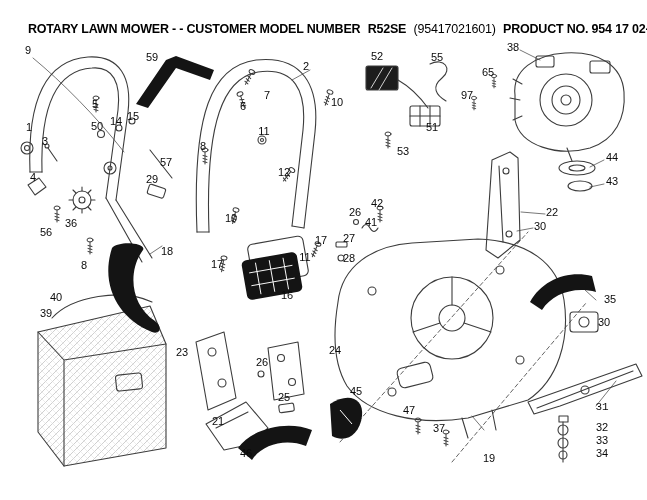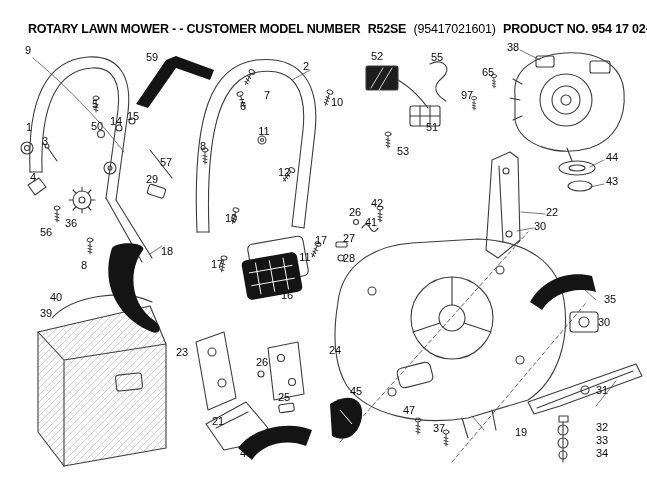--- a/index.html
+++ b/index.html
@@ -276,19 +276,19 @@
       <span class="callout" style="left: 604px; top: 322px;">30</span>
       <span class="callout" style="left: 182px; top: 352px;">23</span>
       <span class="callout" style="left: 295px; top: 350px; margin-left: 40px;">24</span>
       <span class="callout" style="left: 262px; top: 362px;">26</span>
       <span class="callout" style="left: 284px; top: 397px;">25</span>
       <span class="callout" style="left: 356px; top: 391px;">45</span>
       <span class="callout" style="left: 218px; top: 421px;">21</span>
       <span class="callout" style="left: 246px; top: 453px;">46</span>
       <span class="callout" style="left: 409px; top: 410px;">47</span>
       <span class="callout" style="left: 439px; top: 428px;">37</span>
-      <span class="callout" style="left: 489px; top: 432px; margin-left: 32px;">19</span>
-      <span class="callout" style="left: 602px; top: 390px;">31</span>
+      <span class="callout" style="left: 489px; top: 458px;">19</span>
+      <span class="callout" style="left: 602px; top: 407px; font-family: Liberation Mono, monospace;">31</span>
       <span class="callout" style="left: 602px; top: 427px;">32</span>
       <span class="callout" style="left: 602px; top: 440px;">33</span>
       <span class="callout" style="left: 602px; top: 453px;">34</span>
     </div>
 </div>
 
 </body></html>

